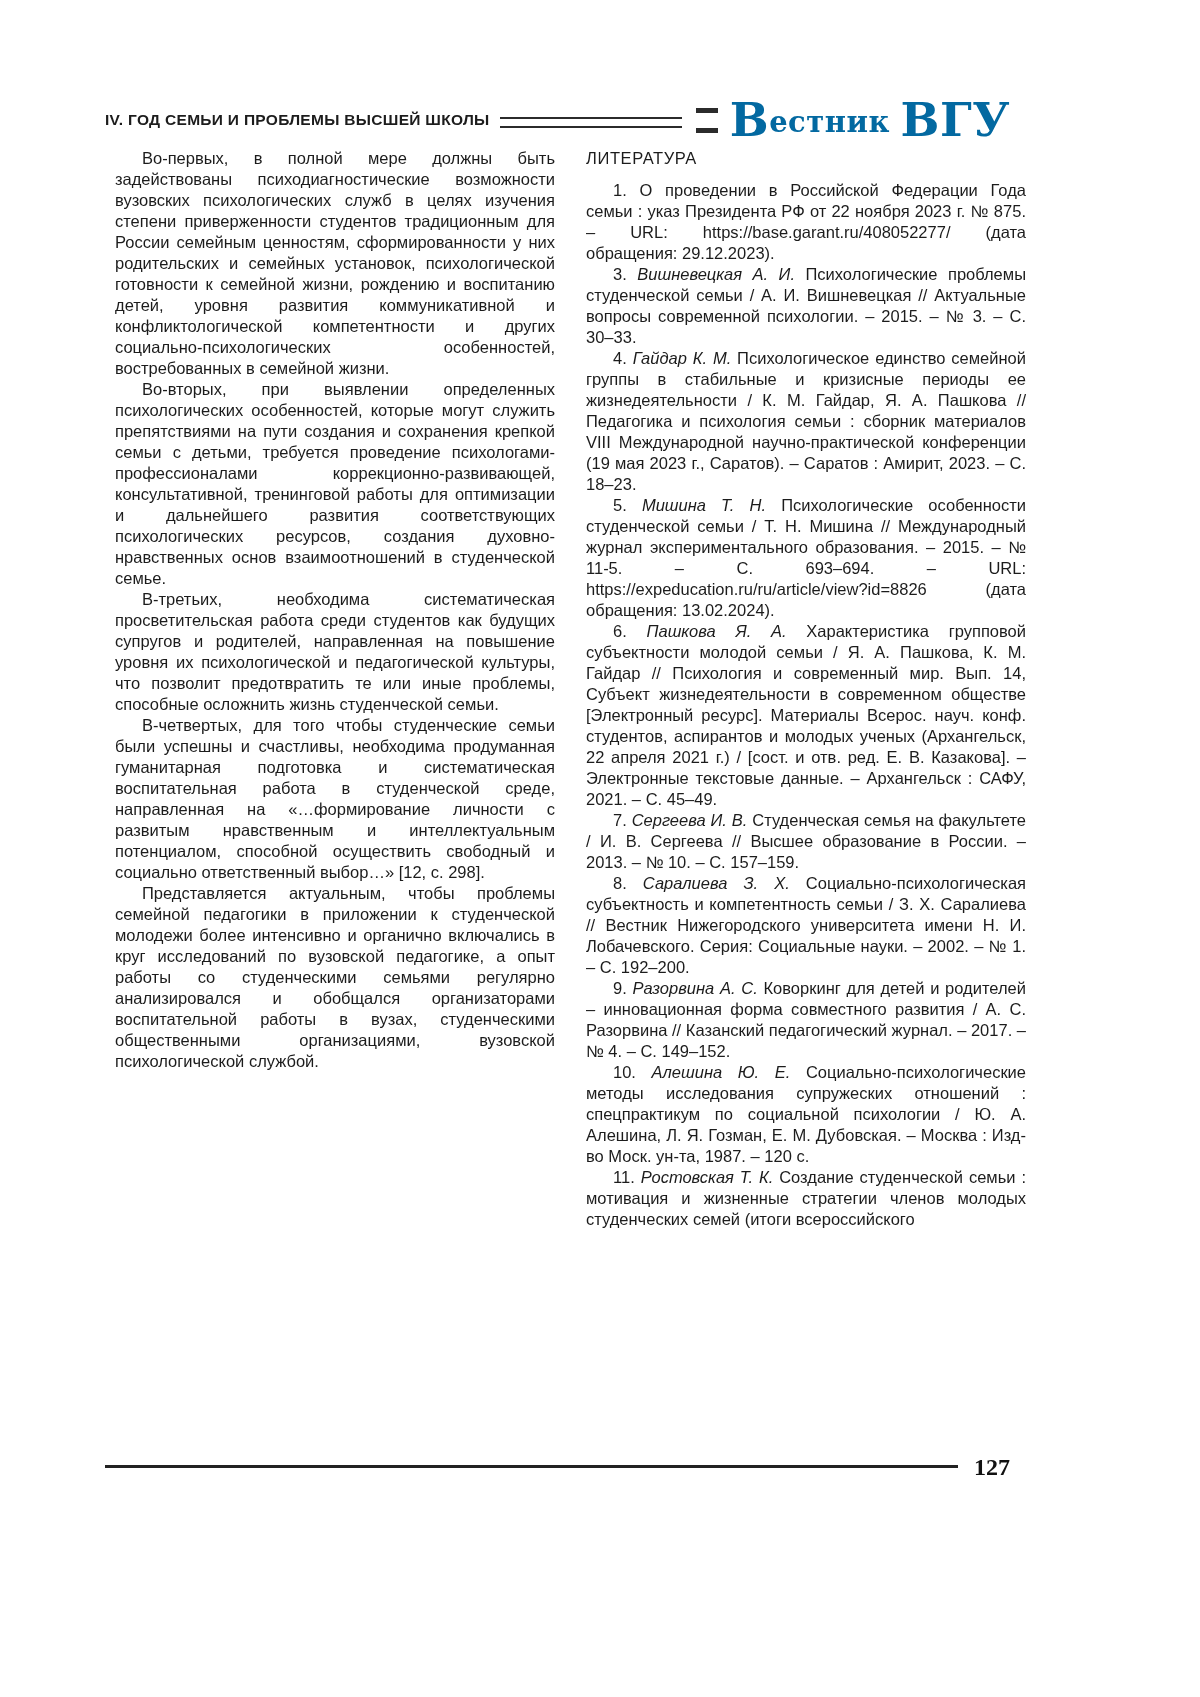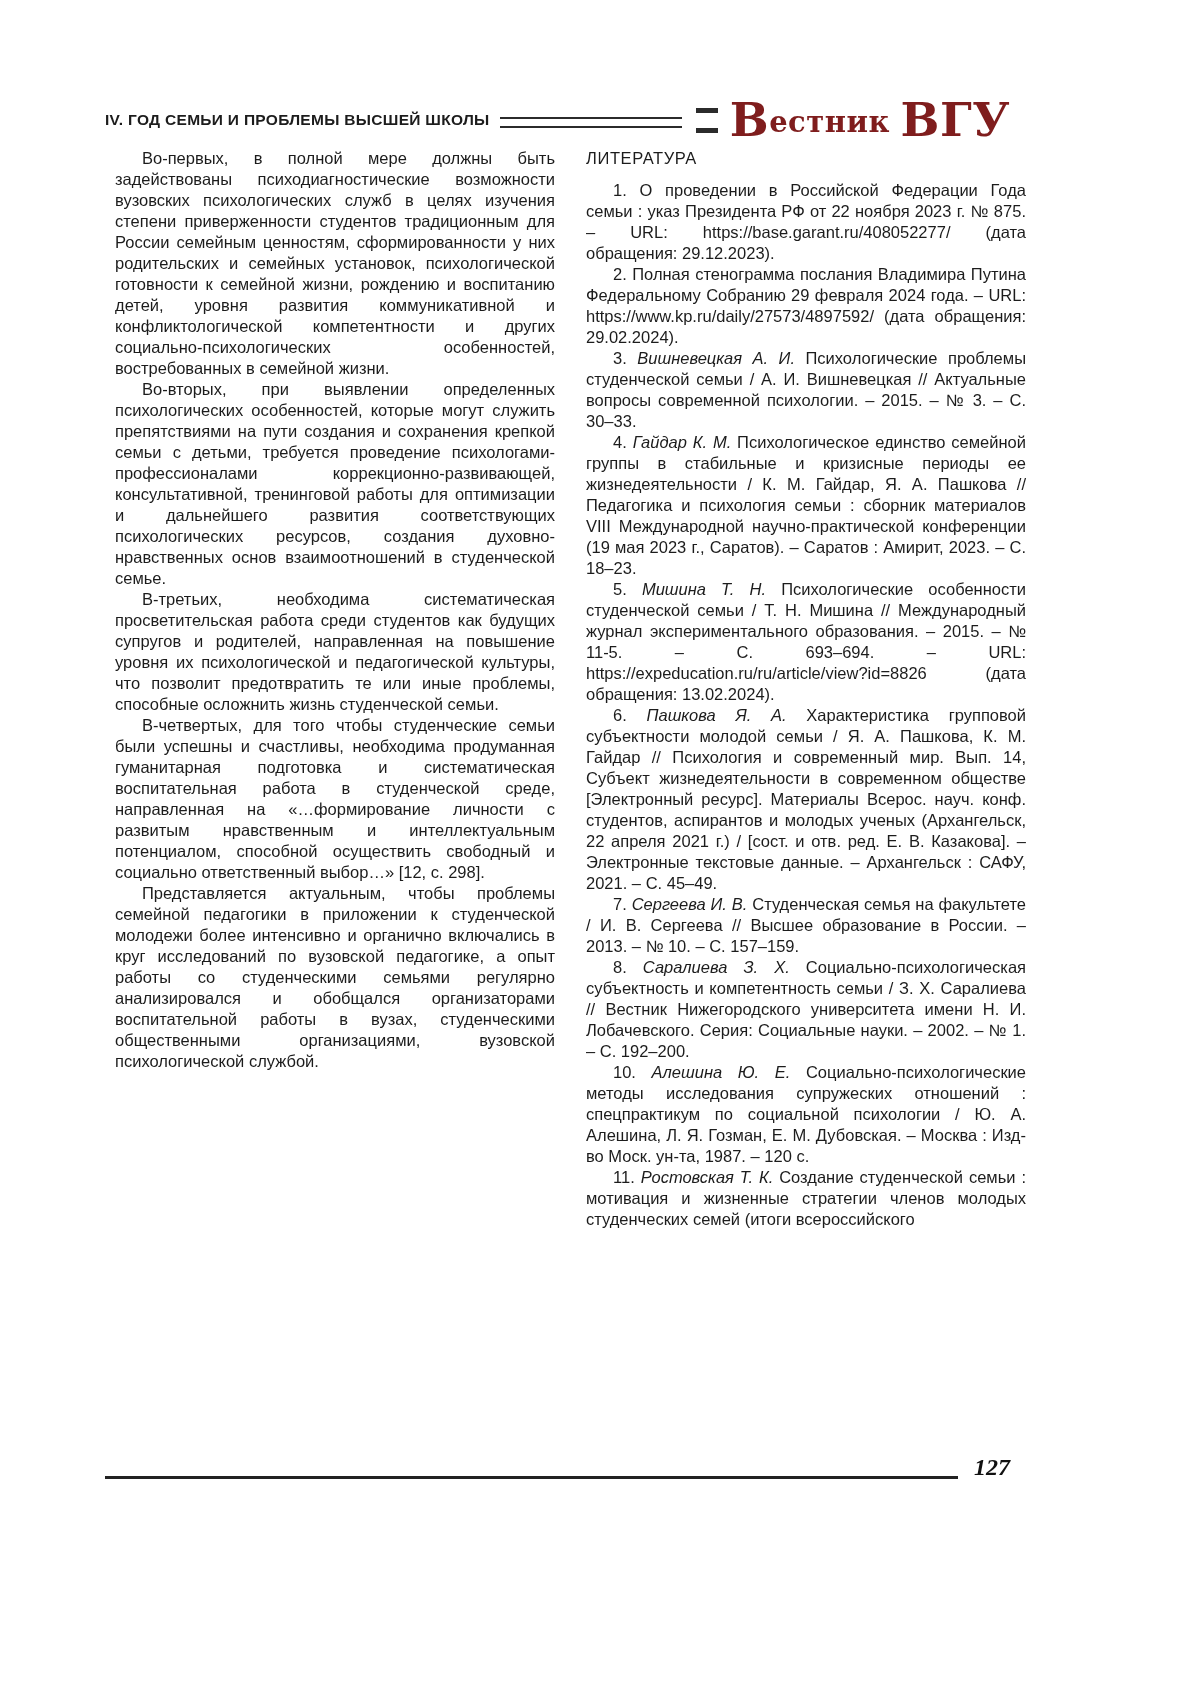--- a/index.html
+++ b/index.html
@@ -45,21 +45,21 @@
     width: 22px;
     height: 15px;
     border-top: 5px solid #2b2b2b;
     border-bottom: 5px solid #2b2b2b;
     margin-right: 12px;
     flex: 0 0 auto;
   }
   .logo {
     font-family: "DejaVu Serif", serif;
     font-weight: bold;
-    color: #7f1d1d;
+    color: #0369a1;
     font-size: 29px;
     white-space: nowrap;
     line-height: 1;
     letter-spacing: 0.5px;
   }
   .logo .big {
     font-size: 46px;
     vertical-align: -4px;
   }
 
@@ -96,22 +96,21 @@
     font-style: italic;
   }
 
   
   .footer {
     position: absolute;
     left: 105px;
     top: 1455px;
     width: 905px;
     display: flex;
-    align-items: flex-end;
-    font-style: italic;
+    align-items: flex-start;
   }
   .footer-line {
     flex: 1;
     border-top: 3px solid #222222;
     margin-right: 16px;
     margin-top: 10px;
   }
   .page-number {
     font-family: "Liberation Serif", serif;
     font-weight: bold;
@@ -137,27 +136,27 @@
         <p class="par">Во-первых, в полной мере должны быть задействованы психодиагностические возможности вузовских психологических служб в целях изучения степени приверженности студентов традиционным для России семейным ценностям, сформированности у них родительских и семейных установок, психологической готовности к семейной жизни, рождению и воспитанию детей, уровня развития коммуникативной и конфликтологической компетентности и других социально-психологических особенностей, востребованных в семейной жизни.</p>
         <p class="par">Во-вторых, при выявлении определенных психологических особенностей, которые могут служить препятствиями на пути создания и сохранения крепкой семьи с детьми, требуется проведение психологами-профессионалами коррекционно-развивающей, консультативной, тренинговой работы для оптимизации и дальнейшего развития соответствующих психологических ресурсов, создания духовно-нравственных основ взаимоотношений в студенческой семье.</p>
         <p class="par">В-третьих, необходима систематическая просветительская работа среди студентов как будущих супругов и родителей, направленная на повышение уровня их психологической и педагогической культуры, что позволит предотвратить те или иные проблемы, способные осложнить жизнь студенческой семьи.</p>
         <p class="par">В-четвертых, для того чтобы студенческие семьи были успешны и счастливы, необходима продуманная гуманитарная подготовка и систематическая воспитательная работа в студенческой среде, направленная на «…формирование личности с развитым нравственным и интеллектуальным потенциалом, способной осуществить свободный и социально ответственный выбор…» [12, с. 298].</p>
         <p class="par">Представляется актуальным, чтобы проблемы семейной педагогики в приложении к студенческой молодежи более интенсивно и органично включались в круг исследований по вузовской педагогике, а опыт работы со студенческими семьями регулярно анализировался и обобщался организаторами воспитательной работы в вузах, студенческими общественными организациями, вузовской психологической службой.</p>
       </div>
     <div class="col">
       <div class="lit-heading">ЛИТЕРАТУРА</div>
       <div id="refs-list">
           <p class="par ref"><span>1. </span><span>О проведении в Российской Федерации Года семьи : указ Президента РФ от 22 ноября 2023 г. № 875. – URL: https://base.garant.ru/408052277/ (дата обращения: 29.12.2023).</span></p>
-          <p class="par ref"><span>2. </span><span>Полная стенограмма послания Владимира Путина Федеральному Собранию 29 февраля 2024 года. – URL: https://www.kp.ru/daily/27573/4897592/ (дата обращения: 29.02.2024).</span></p>
           <p class="par ref"><span>3. </span><i>Вишневецкая А. И. </i><span>Психологические проблемы студенческой семьи / А. И. Вишневецкая // Актуальные вопросы современной психологии. – 2015. – № 3. – С. 30–33.</span></p>
           <p class="par ref"><span>4. </span><i>Гайдар К. М. </i><span>Психологическое единство семейной группы в стабильные и кризисные периоды ее жизнедеятельности / К. М. Гайдар, Я. А. Пашкова // Педагогика и психология семьи : сборник материалов VIII Международной научно-практической конференции (19 мая 2023 г., Саратов). – Саратов : Амирит, 2023. – С. 18–23.</span></p>
           <p class="par ref"><span>5. </span><i>Мишина Т. Н. </i><span>Психологические особенности студенческой семьи / Т. Н. Мишина // Международный журнал экспериментального образования. – 2015. – № 11-5. – С. 693–694. – URL: https://expeducation.ru/ru/article/view?id=8826 (дата обращения: 13.02.2024).</span></p>
           <p class="par ref"><span>6. </span><i>Пашкова Я. А. </i><span>Характеристика групповой субъектности молодой семьи / Я. А. Пашкова, К. М. Гайдар // Психология и современный мир. Вып. 14, Субъект жизнедеятельности в современном обществе [Электронный ресурс]. Материалы Всерос. науч. конф. студентов, аспирантов и молодых ученых (Архангельск, 22 апреля 2021 г.) / [сост. и отв. ред. Е. В. Казакова]. – Электронные текстовые данные. – Архангельск : САФУ, 2021. – С. 45–49.</span></p>
           <p class="par ref"><span>7. </span><i>Сергеева И. В. </i><span>Студенческая семья на факультете / И. В. Сергеева // Высшее образование в России. – 2013. – № 10. – С. 157–159.</span></p>
           <p class="par ref"><span>8. </span><i>Саралиева З. Х. </i><span>Социально-психологическая субъектность и компетентность семьи / З. Х. Саралиева // Вестник Нижегородского университета имени Н. И. Лобачевского. Серия: Социальные науки. – 2002. – № 1. – С. 192–200.</span></p>
+          <p class="par ref"><span>9. </span><i>Разорвина А. С. </i><span>Коворкинг для детей и родителей – инновационная форма совместного развития / А. С. Разорвина // Казанский педагогический журнал. – 2017. – № 4. – С. 149–152.</span></p>
           <p class="par ref"><span>10. </span><i>Алешина Ю. Е. </i><span>Социально-психологические методы исследования супружеских отношений : спецпрактикум по социальной психологии / Ю. А. Алешина, Л. Я. Гозман, Е. М. Дубовская. – Москва : Изд-во Моск. ун-та, 1987. – 120 с.</span></p>
           <p class="par ref"><span>11. </span><i>Ростовская Т. К. </i><span>Создание студенческой семьи : мотивация и жизненные стратегии членов молодых студенческих семей (итоги всероссийского</span></p>
         </div>
     </div>
   </div>
 
   <div class="footer">
     <div class="footer-line"></div>
     <div class="page-number">127</div>
   </div>

